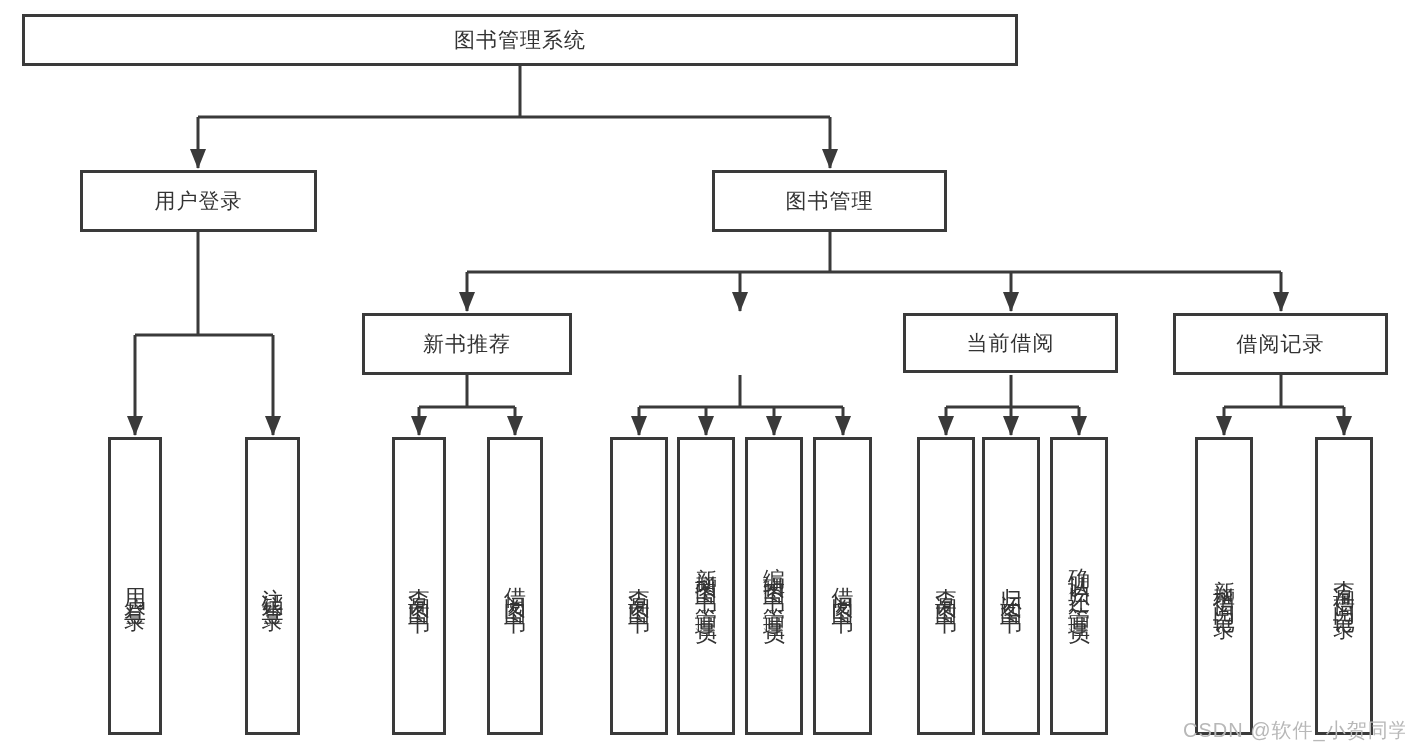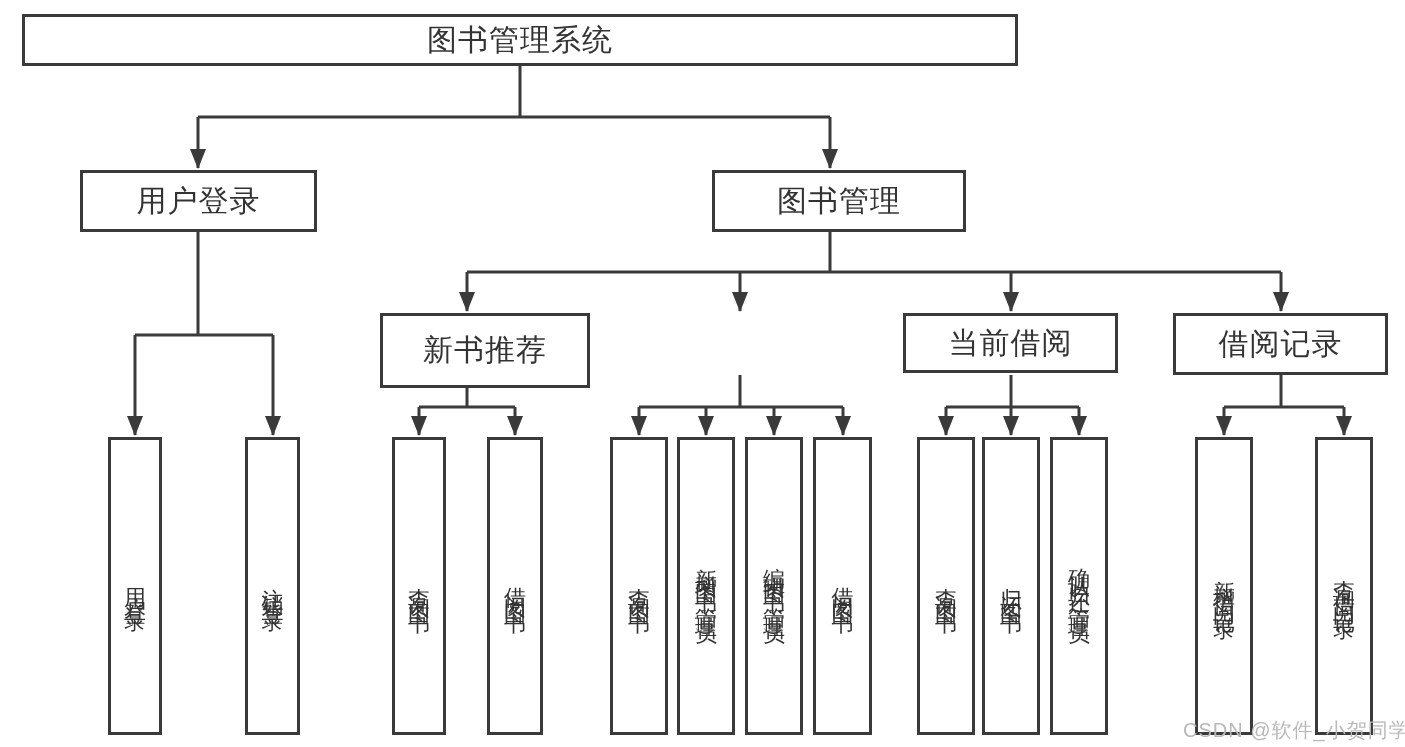--- a/index.html
+++ b/index.html
@@ -25,21 +25,21 @@
     position: absolute;
     box-sizing: border-box;
     background: #ffffff;
     border: 3px solid #3a3a3a;
     display: flex;
     align-items: center;
     justify-content: center;
     z-index: 2;
   }
   .hnode .lbl {
-    font-size: 30px;
+    font-size: 21px;
     color: #333333;
     letter-spacing: 1px;
     white-space: nowrap;
     text-align: center;
   }
   .vnode .lbl {
     writing-mode: vertical-rl;
     text-orientation: mixed;
     font-size: 22px;
     color: #333333;
@@ -106,25 +106,25 @@
     </g>
   </svg>
 
   <div class="node hnode" style="left:22px;top:14px;width:996px;height:52px">
     <span class="lbl">图书管理系统</span>
   </div>
 
   <div class="node hnode" style="left:80px;top:170px;width:237px;height:62px">
     <span class="lbl">用户登录</span>
   </div>
-  <div class="node hnode" style="left:712px;top:170px;width:254px;height:62px">
+  <div class="node hnode" style="left:712px;top:170px;width:235px;height:62px">
     <span class="lbl">图书管理</span>
   </div>
 
-  <div class="node hnode" style="left:380px;top:313px;width:210px;height:75px">
+  <div class="node hnode" style="left:362px;top:313px;width:210px;height:62px">
     <span class="lbl">新书推荐</span>
   </div>
   <div class="node hnode" style="left:903px;top:313px;width:215px;height:60px">
     <span class="lbl">当前借阅</span>
   </div>
   <div class="node hnode" style="left:1173px;top:313px;width:215px;height:62px">
     <span class="lbl">借阅记录</span>
   </div>
 
   <div class="node vnode" style="left:108px;top:437px;width:54px;height:298px">

